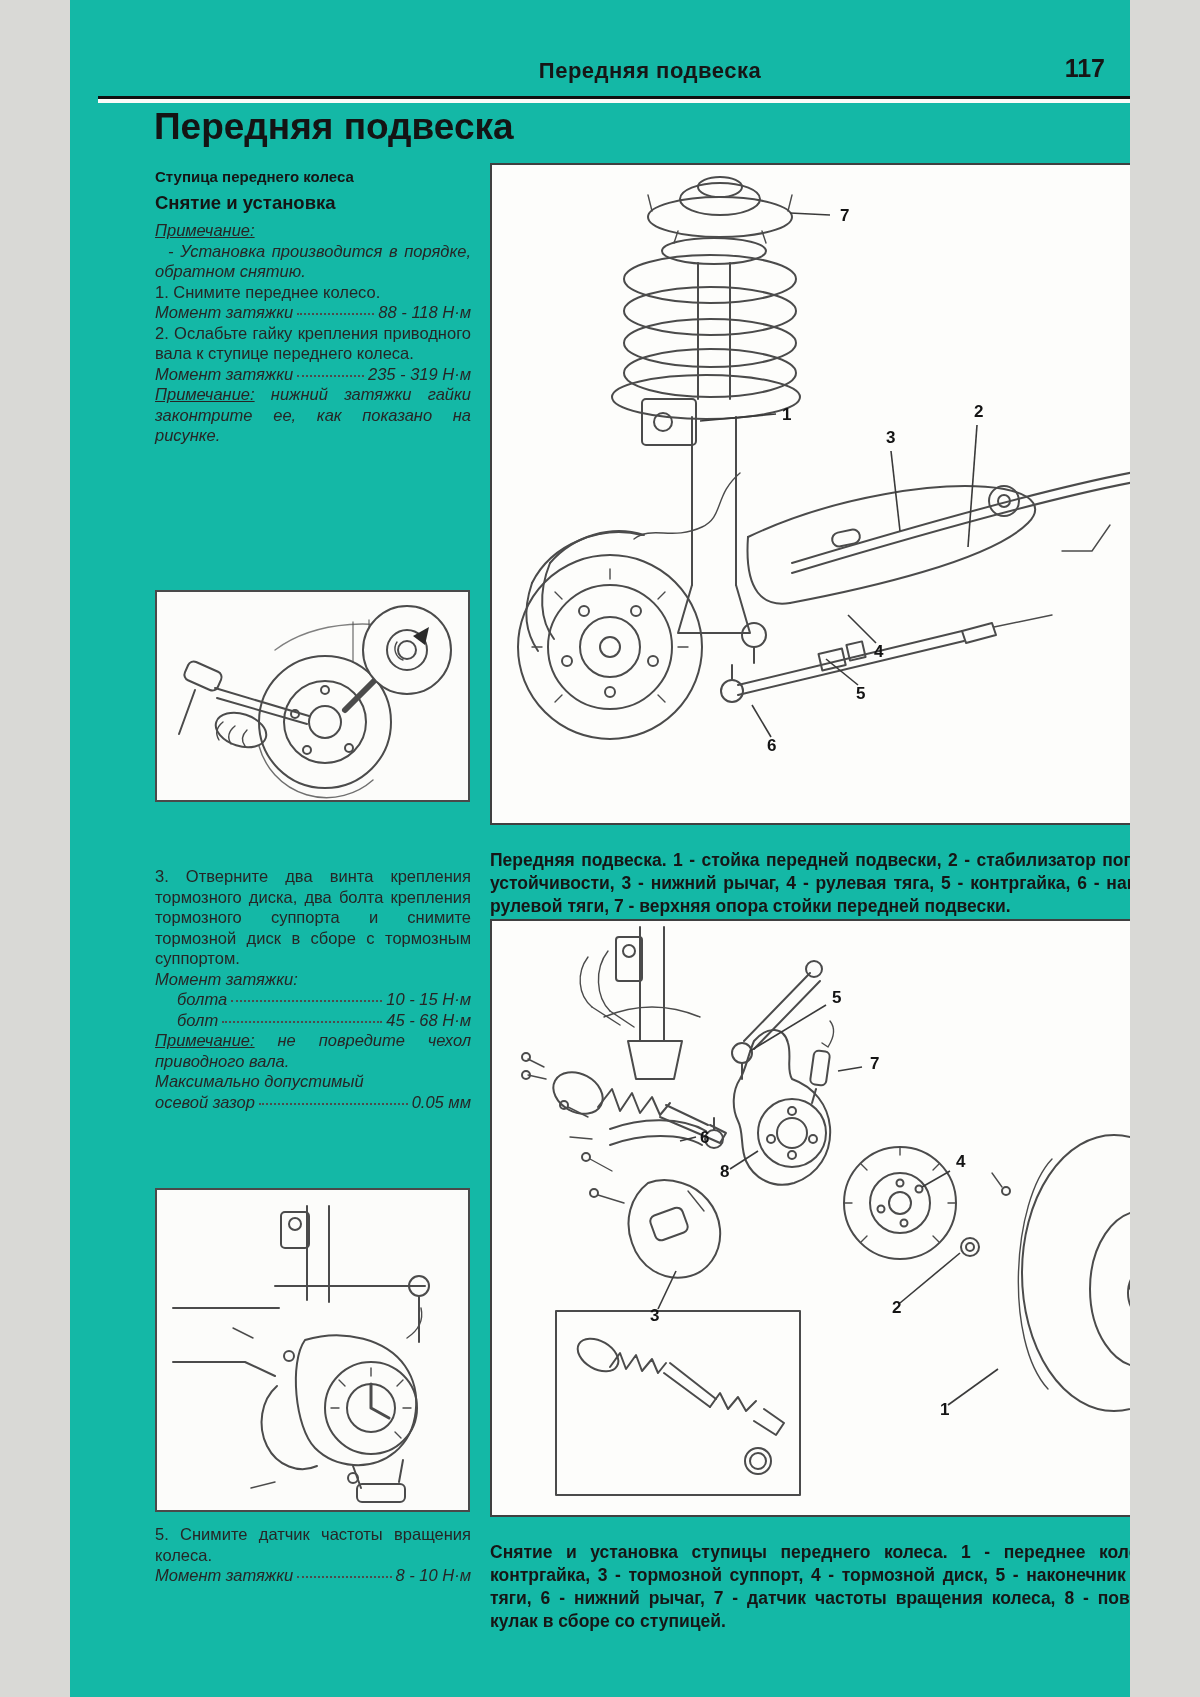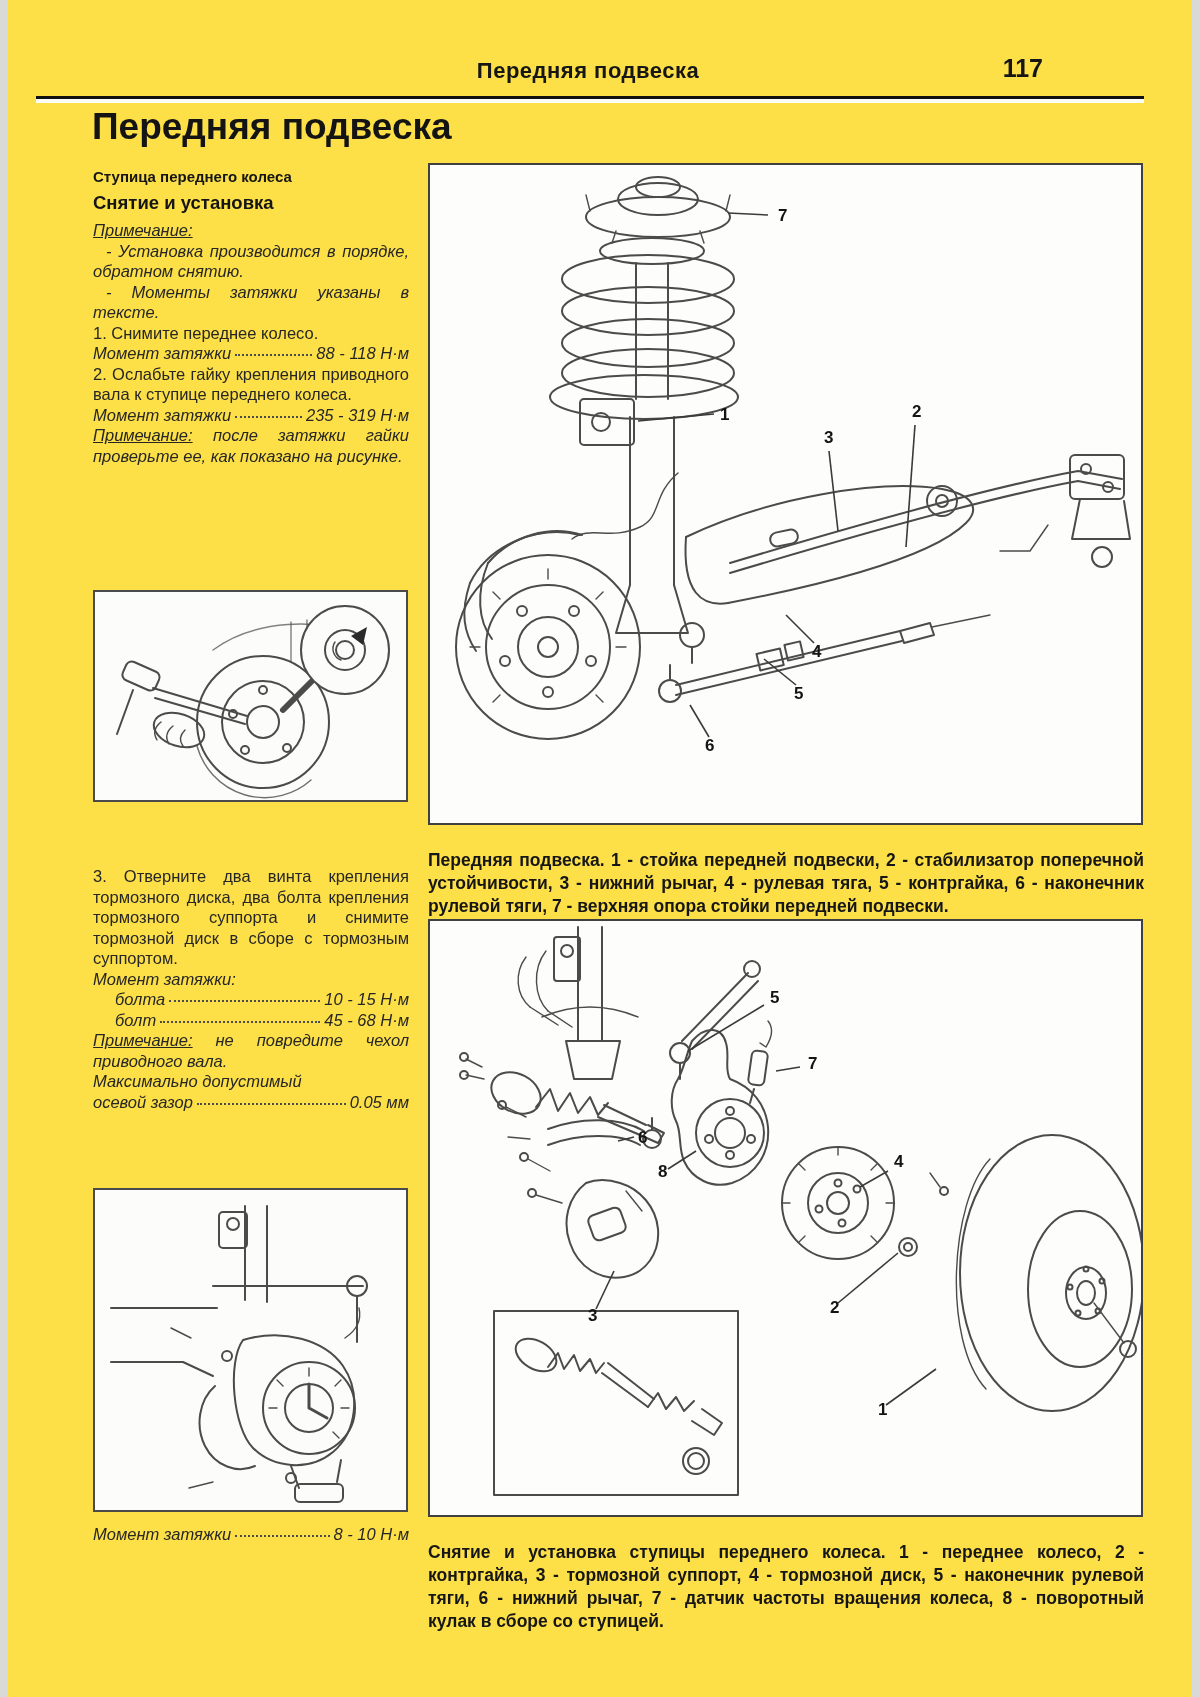--- a/index.html
+++ b/index.html
@@ -1,16 +1,16 @@
 <!DOCTYPE html>
 <html><head>
 <meta charset="utf-8">
 <style>
   html,body{margin:0;padding:0;background:#d9d9d6;}
-  .page{position:relative;width:1184px;height:1697px;margin:0 auto;background:#fde047;
+  .page{position:relative;width:1060px;height:1697px;margin:0 auto;background:#14b8a6;
         font-family:"Liberation Sans",sans-serif;color:#1f1f1f;overflow:hidden;}
 
   
   .hdr-title{position:absolute;top:58px;left:60px;width:1040px;text-align:center;
              font-size:22px;font-weight:bold;letter-spacing:.5px;color:#161616;}
   .hdr-page{position:absolute;top:54px;left:960px;width:75px;text-align:right;
             font-size:25px;font-weight:bold;color:#161616;}
   .hdr-rule{position:absolute;top:96px;left:28px;width:1108px;height:3px;background:#101010;
             border-bottom:4px solid #fbfbf8;box-shadow:0 6px 0 -4.5px #4a4a4a;}
 
@@ -59,35 +59,34 @@
   <div class="hdr-page">117</div>
   <div class="hdr-rule"></div>
 
   <div class="main-title">Передняя подвеска</div>
 
   <div class="ltext lt1">
     <p class="h2">Ступица переднего колеса</p>
     <p class="h3">Снятие и установка</p>
     <p class="p it"><span class="ul">Примечание:</span></p>
     <p class="p it ind">- Установка производится в порядке, обратном снятию.</p>
-    <p class="p it ind">- Моменты затяжки указаны в тексте.</p>
     <p class="p">1. Снимите переднее колесо.</p>
     <p class="trow">
       <span>Момент затяжки</span>
         <span class="dots"></span>
         <span class="val">88 - 118 Н·м</span>
     </p>
     <p class="p">2. Ослабьте гайку крепления приводного вала к ступице переднего колеса.</p>
     <p class="trow">
       <span>Момент затяжки</span>
         <span class="dots"></span>
         <span class="val">235 - 319 Н·м</span>
     </p>
     <p class="p it">
-      <span class="ul">Примечание:</span> <span>после затяжки гайки проверьте ее, как показано на рисунке.</span>
+      <span class="ul">Примечание:</span> <span>нижний затяжки гайки законтрите ее, как показано на рисунке.</span>
     </p>
   </div>
 
   <div class="figbox figA">
     <svg viewBox="0 0 311 208">
       <g class="art">
         <path class="thin" d="M118 58 C158 28 228 24 266 46" opacity="0.7"></path>
         <path class="thin" d="M196 30 V70 M212 28 V66" opacity="0.7"></path>
         <circle cx="168" cy="130" r="66"></circle>
         <circle cx="168" cy="130" r="41"></circle>
@@ -159,20 +158,21 @@
         <circle cx="132" cy="166" r="5"></circle>
         <circle cx="196" cy="288" r="5"></circle>
         <path class="thin" d="M96 148 l-20 -10 M118 292 l-24 6"></path>
         <path d="M196 276 l8 22 M246 270 l-4 22"></path>
         <rect x="200" y="294" width="48" height="18" rx="5"></rect>
       </g>
     </svg>
   </div>
 
   <div class="ltext lt3">
+    <p class="p">5. Снимите датчик частоты вращения колеса.</p>
     <p class="trow">
       <span>Момент затяжки</span>
         <span class="dots"></span>
         <span class="val">8 - 10 Н·м</span>
     </p>
   </div>
 
   <div class="dbox dbox1">
     <svg viewBox="0 0 711 658">
       <g class="art">

